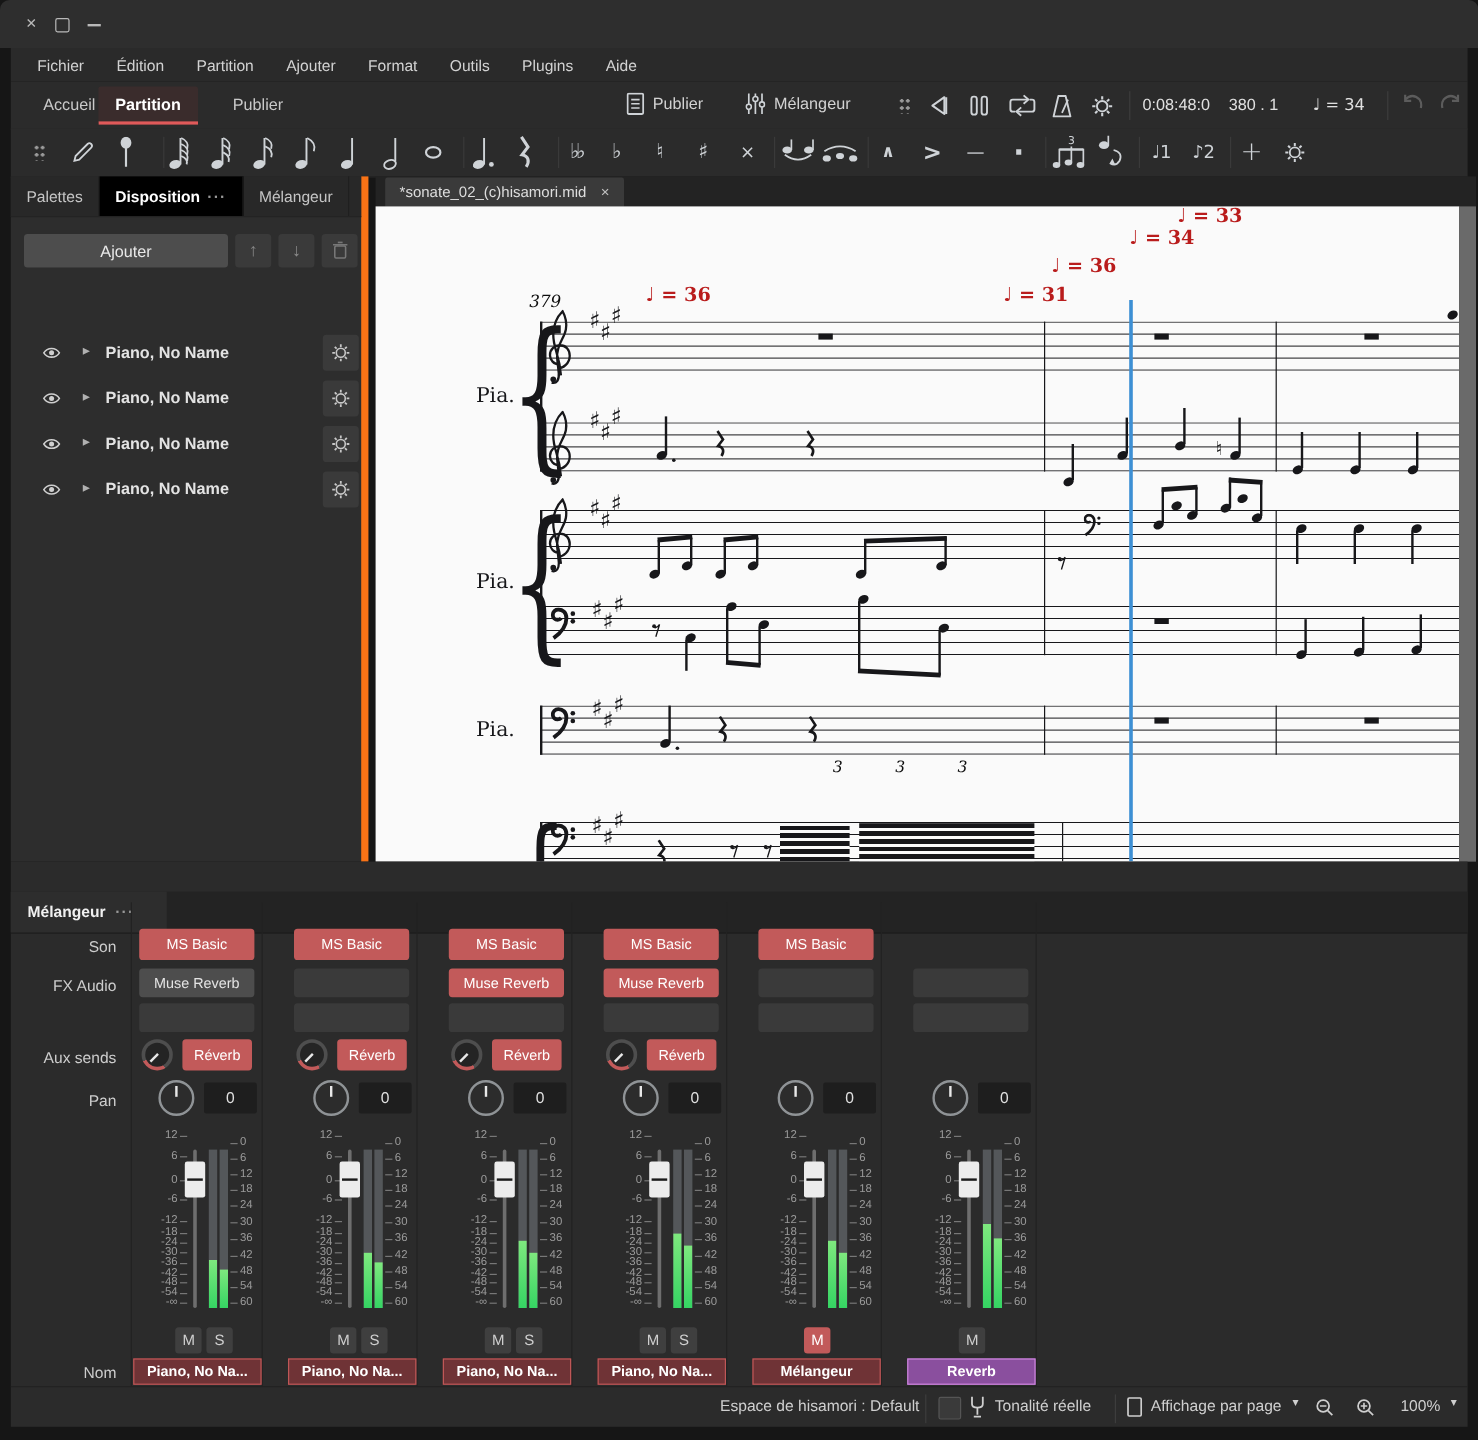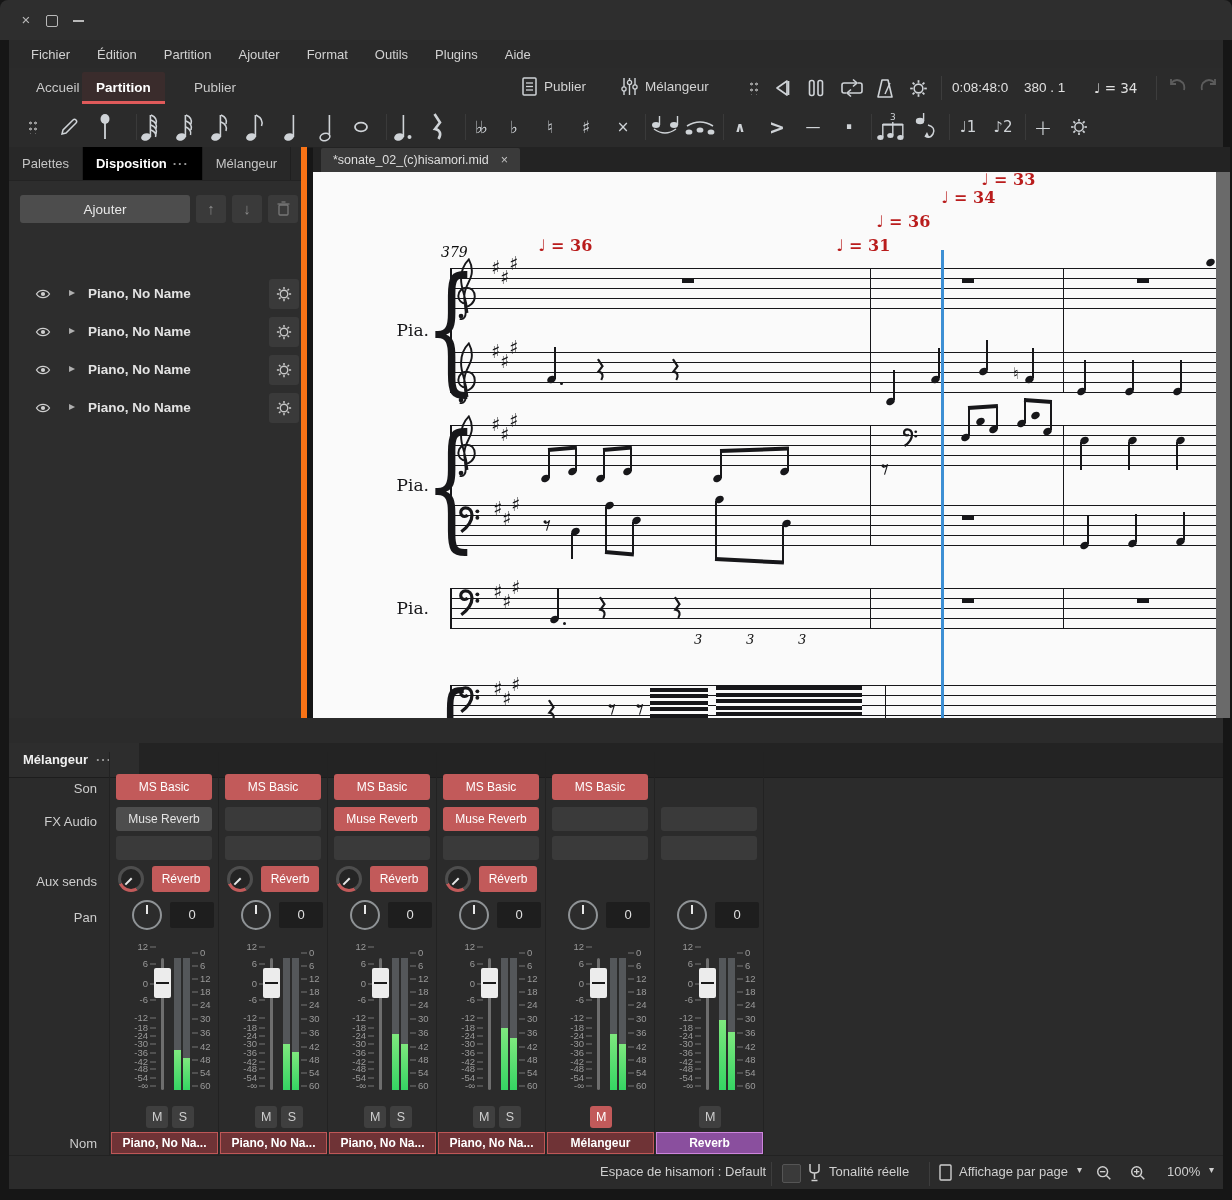--- a/index.html
+++ b/index.html
@@ -66,21 +66,21 @@
   .trip{position:absolute;font-family:"DejaVu Serif",serif;font-style:italic;font-size:13px;color:#0d0d0d;}
   .cluster{position:absolute;background:repeating-linear-gradient(180deg,#17171a 0 4px,#fafafa 4px 6.5px);}
   #cursor{left:628px;top:78px;width:3px;height:468px;background:#3d8fd4;}
   .rest{position:absolute;color:#17171a;}
   
   #mixer{left:9px;top:718px;width:1214px;height:437px;background:#2b2b2b;}
   #mixhead{left:0;top:0;width:1214px;height:34px;background:#232323;border-bottom:1px solid #1d1d1d;margin-top:25px;}
   #mixtab{left:0;top:0;height:34px;width:130px;background:#2d2d2d;line-height:34px;padding-left:14px;box-sizing:border-box;font-size:13px;font-weight:bold;color:#f0f0f0;}
   #mixtab .dots{font-weight:bold;color:#9a9a9a;margin-left:8px;letter-spacing:1px;}
   .mixlbl{position:absolute;left:0;width:88px;text-align:right;font-size:13px;color:#cdcdcd;}
-  #channels{position:absolute;left:100px;top:34px;height:403px;display:flex;border-left:1px solid #222;}
+  #channels{position:absolute;left:100px;top:34px;height:403px;display:flex;border-left:1px solid #222;gap:20px;}
   .channel{position:relative;width:109px;height:403px;border-right:1px solid #222;box-sizing:border-box;}
   .btn{position:absolute;border:none;border-radius:3px;font-size:12px;font-family:inherit;color:#fff;}
   .son{left:6px;top:22px;width:96px;height:26px;background:#c25a5a;}
   .fxslot{left:6px;width:96px;height:24px;background:#3a3a3a;border-radius:3px;position:absolute;color:#ddd;font-size:12px;line-height:24px;text-align:center;}
   .fx1{top:55px;} .fx2{top:84px;}
   .fxslot.red{background:#c25a5a;color:#fff;}
   .fxslot.gray{background:#4d4d4d;color:#e4e4e4;}
   .aux-knob{position:absolute;left:8px;top:114px;width:26px;height:26px;border-radius:50%;
     background:conic-gradient(from 150deg,#c25a5a 0 95deg,#4e4e4e 95deg 360deg);}
   .aux-knob::after{content:"";position:absolute;inset:3px;border-radius:50%;background:#242424;}

